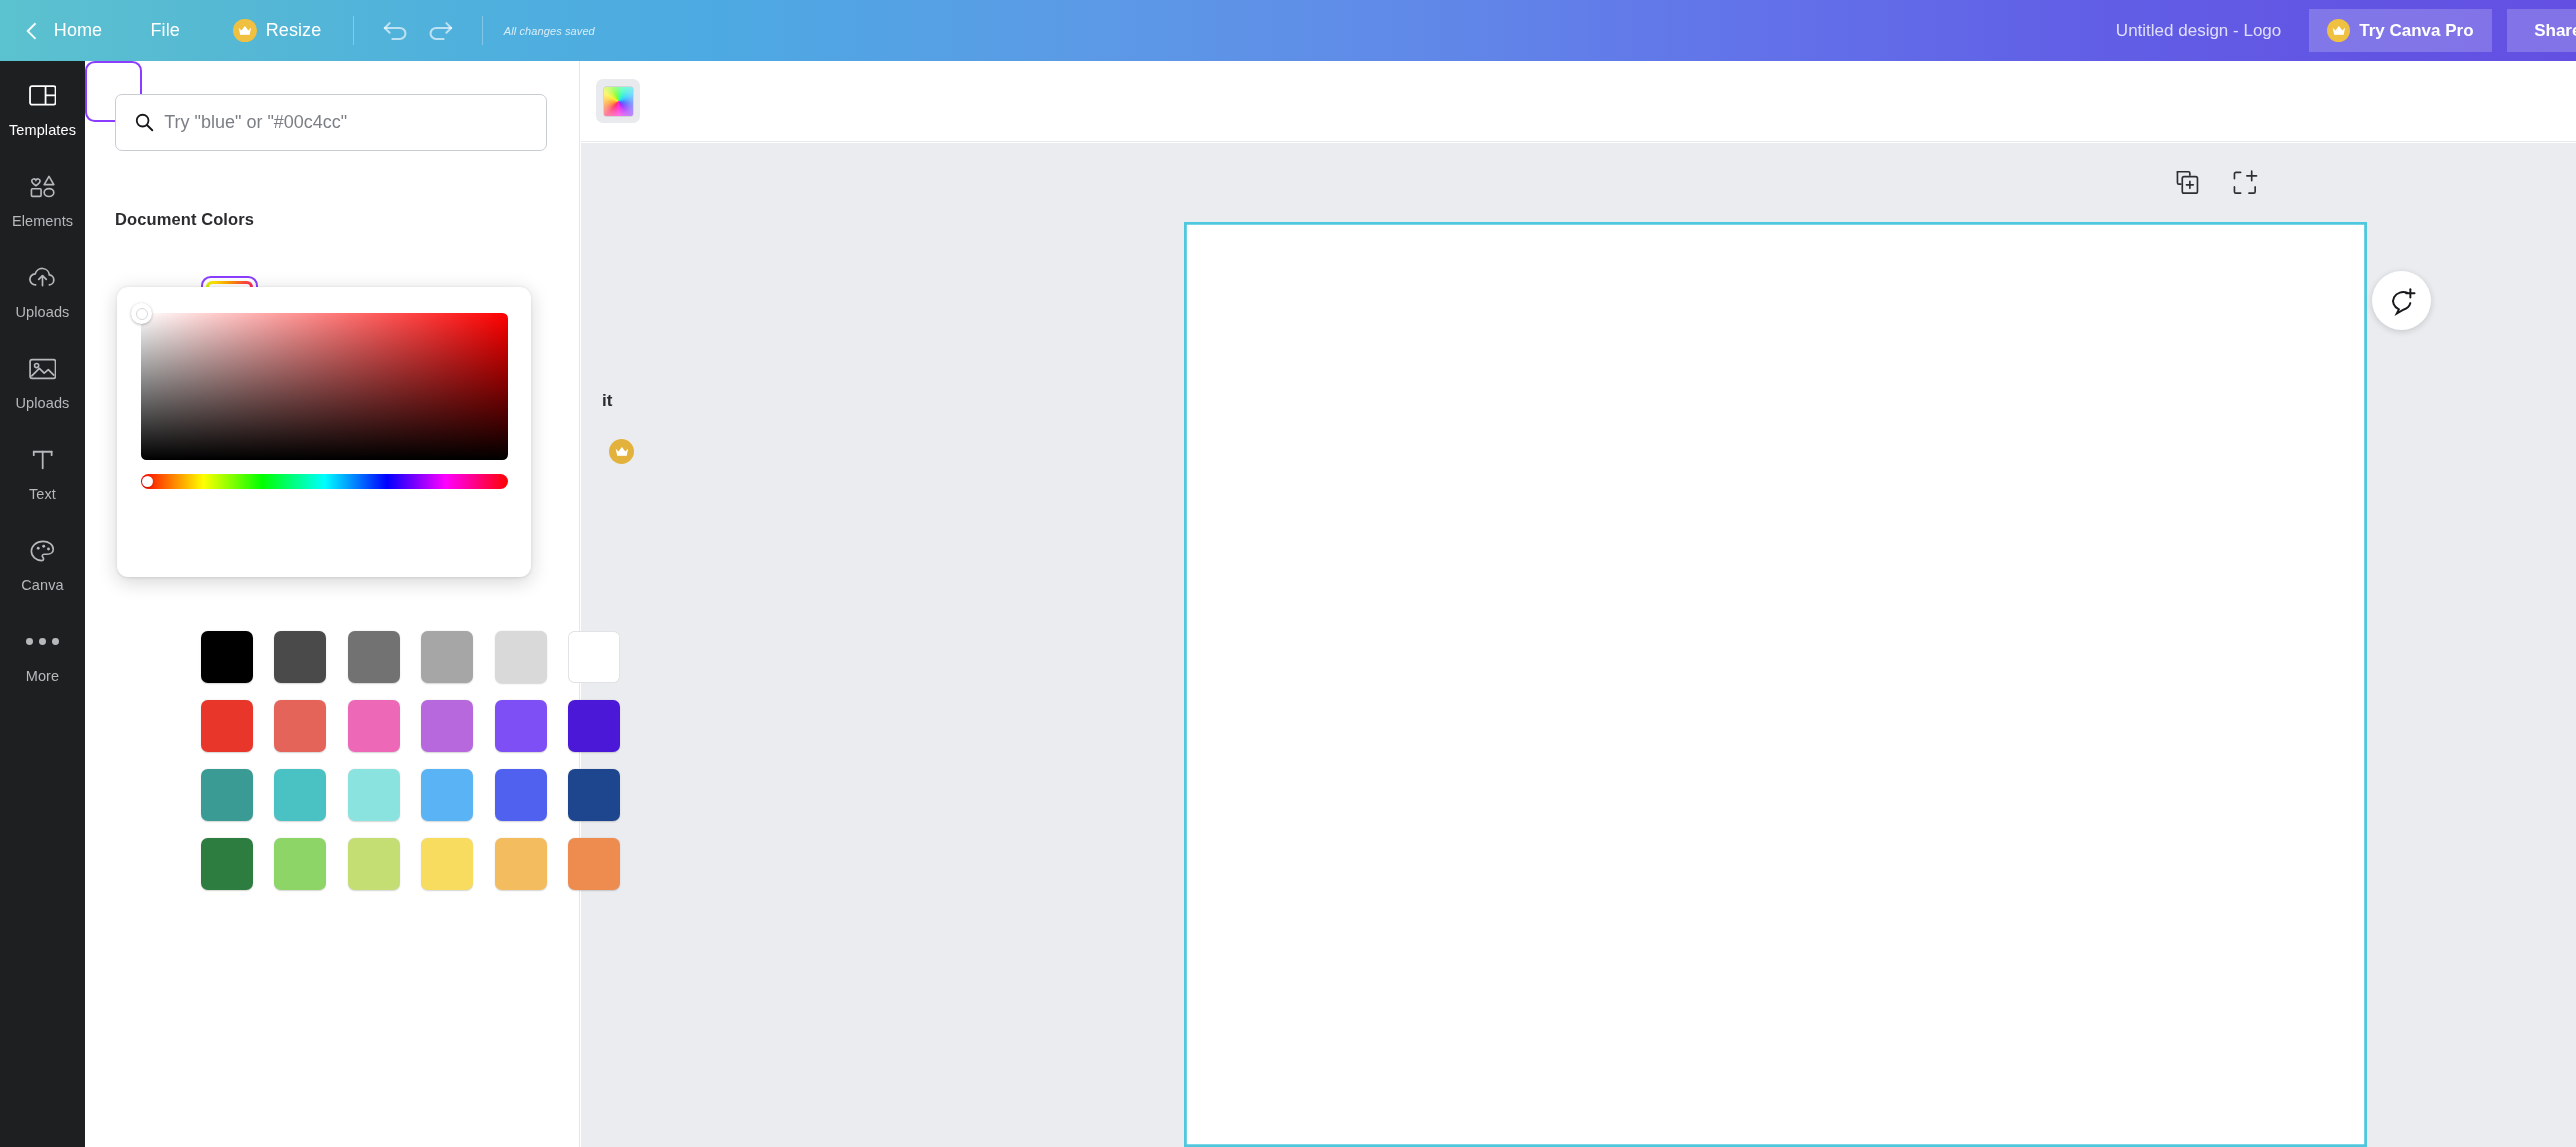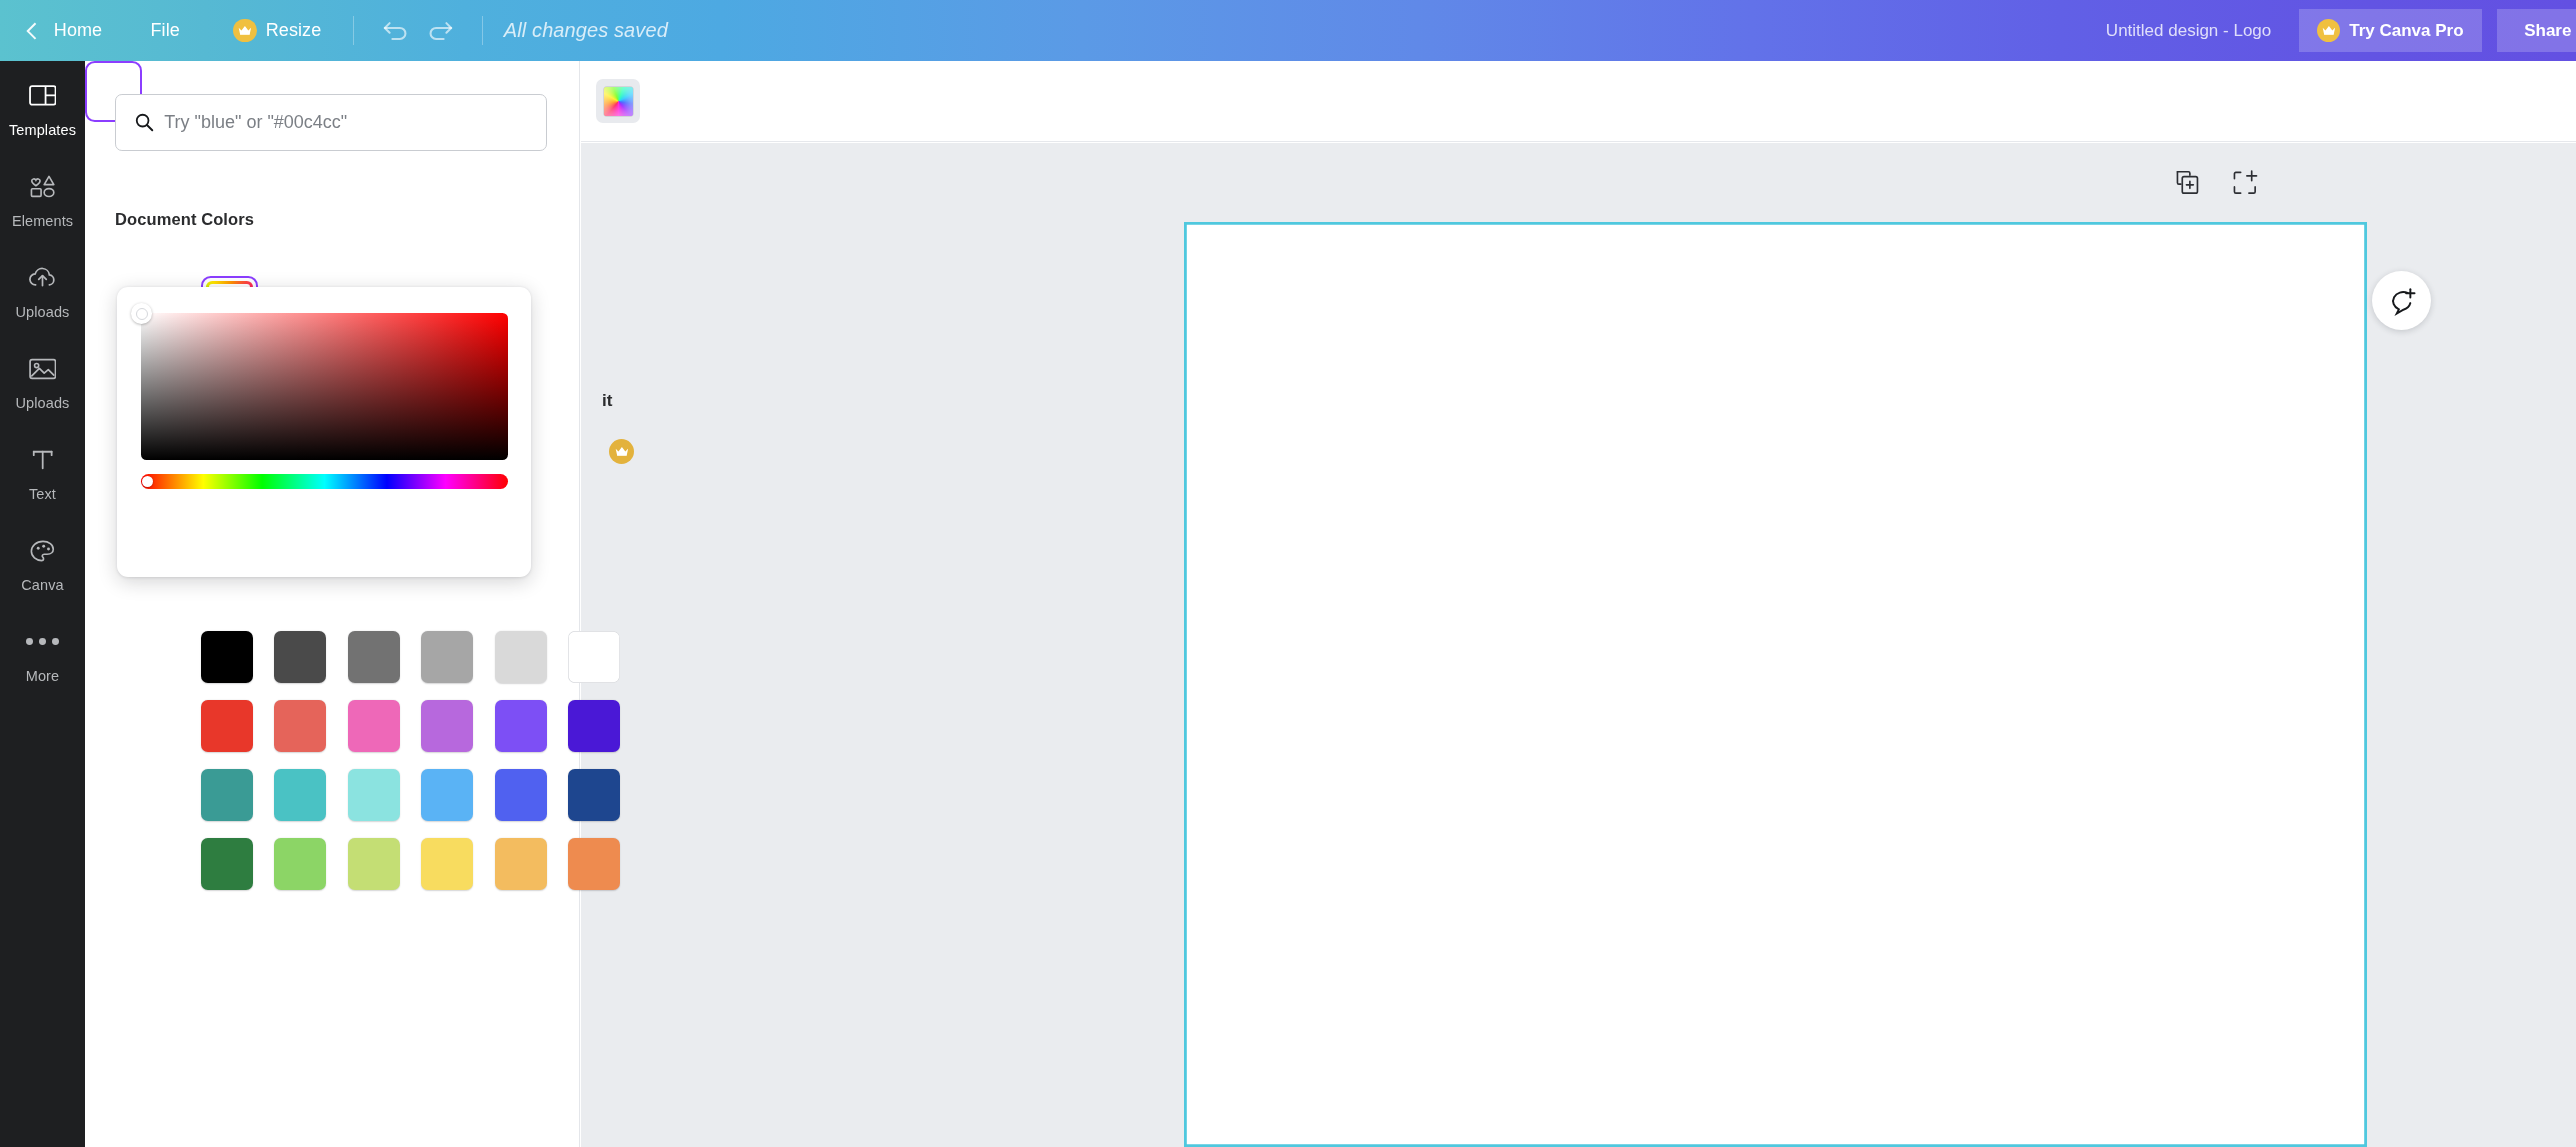--- a/index.html
+++ b/index.html
@@ -52,26 +52,26 @@
     width: 1.4px; height: 29px;
     background: rgba(255,255,255,.30);
     margin: 0 20.7px;
   }
   .tb-icon-btn {
     width: 43px; height: 43px; border-radius: 5.5px;
     display: flex; align-items: center; justify-content: center;
   }
   #tb-saved {
     color: rgba(255,255,255,.78);
-    font-size: 20px; font-style: italic;
+    font-size: 11px; font-style: italic;
     white-space: nowrap; letter-spacing: 0.1px;
   }
   .tb-right {
     margin-left: auto; display: flex; align-items: center;
-    height: 57px; padding-right: 16px;
+    height: 57px; padding-right: 6px;
   }
   #tb-title {
     color: rgba(255,255,255,.80);
     font-size: 17px; white-space: nowrap; margin-right: 27.6px;
   }
   .tb-btn {
     height: 43px; border-radius: 0;
     display: flex; align-items: center; justify-content: center;
     color: #fff; font-size: 17px; font-weight: 700;
     background: rgba(255,255,255,.20);

